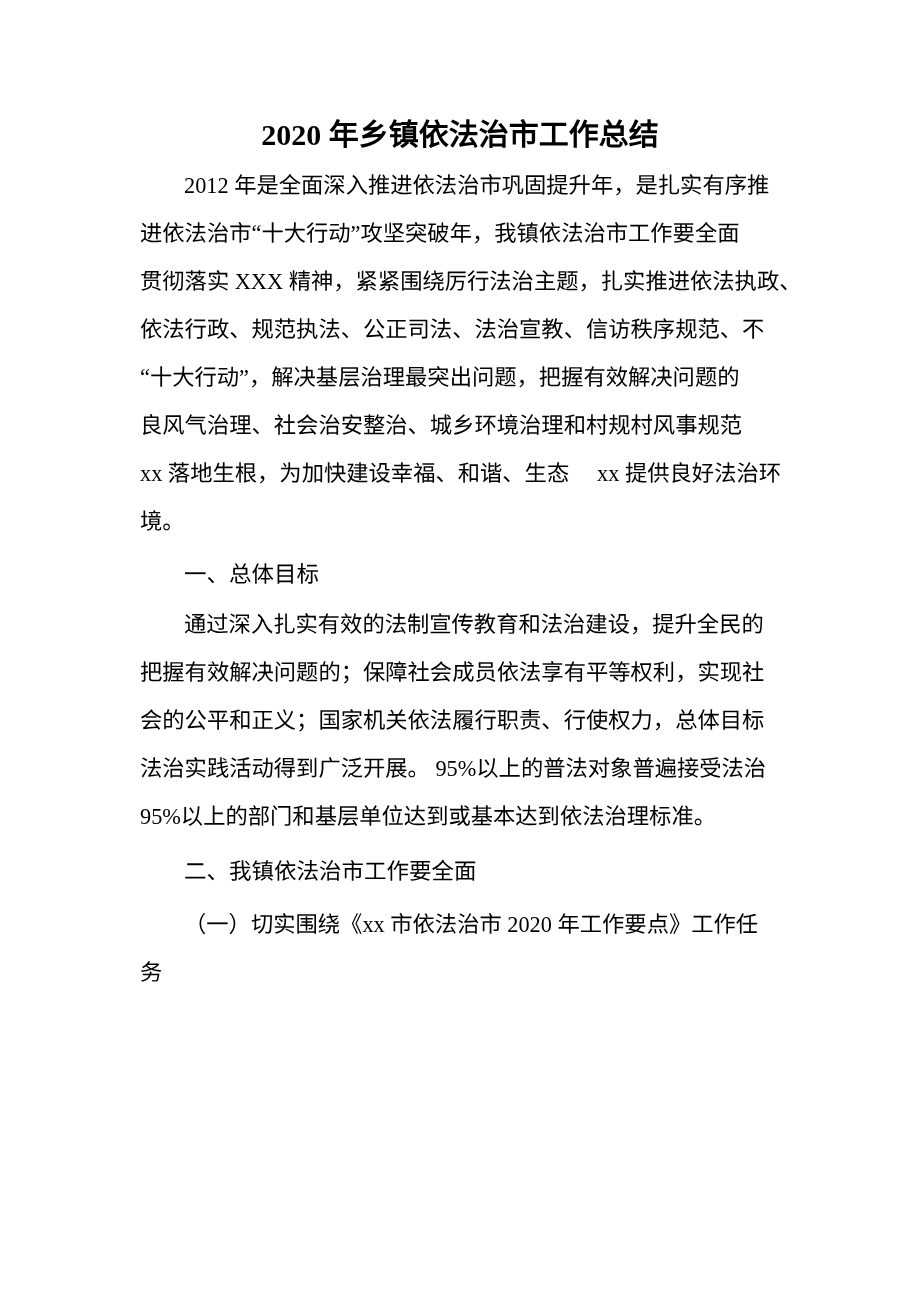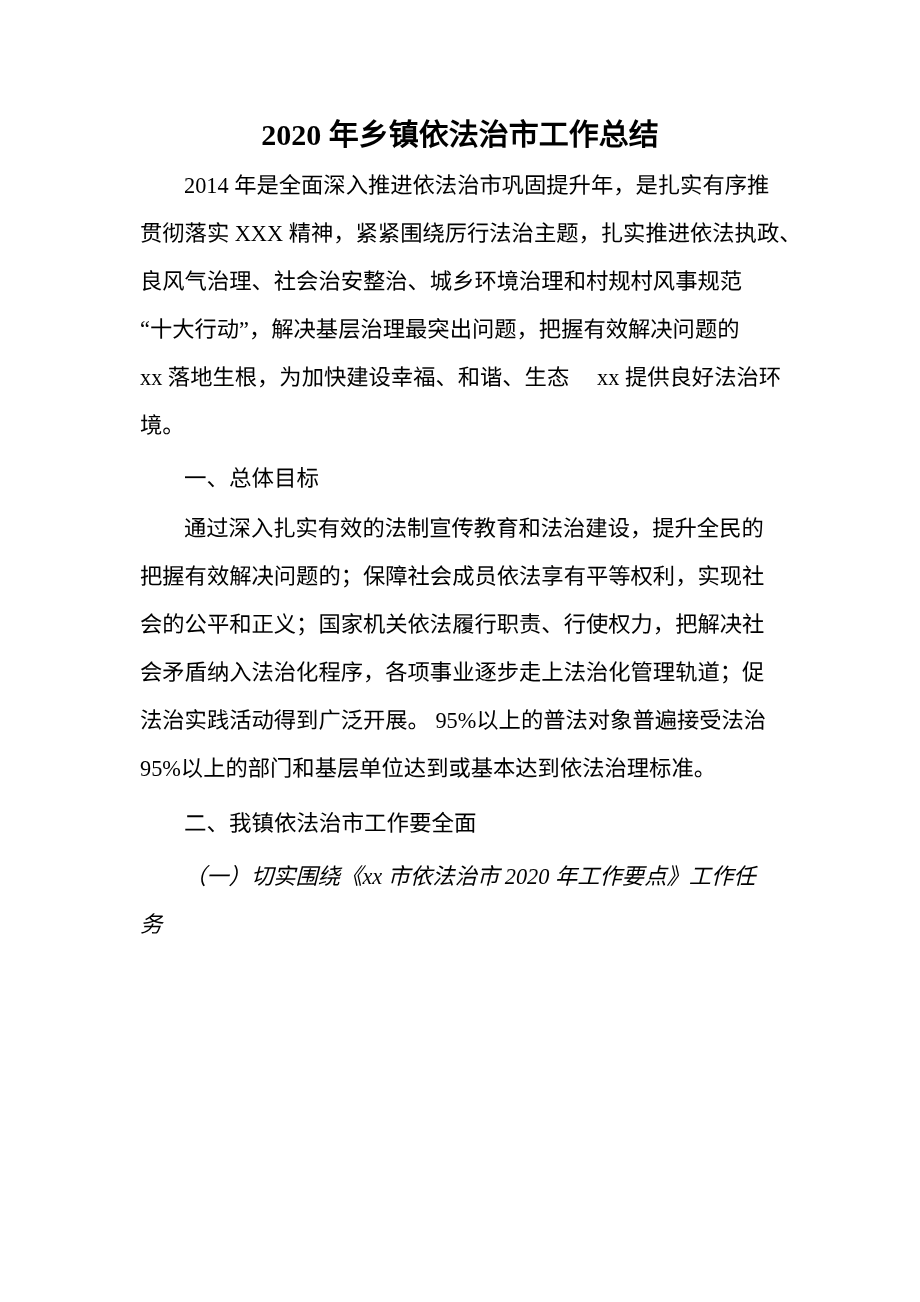--- a/index.html
+++ b/index.html
@@ -58,46 +58,47 @@
     font-weight: 400;
     line-height: 48px;
     height: 48px;
     font-family: "Liberation Sans", sans-serif;
     white-space: nowrap;
   }
   .mt-p1 { margin-top: 3px; }
   .mt-h1 { margin-top: 5px; }
   .mt-p2 { margin-top: 2px; }
   .mt-h2 { margin-top: 7px; }
-  .mt-p3 { margin-top: 5px; font-style: italic; }
+  .mt-p3 { margin-top: 5px; }
 </style>
 </head>
 <body style="background: rgb(255, 255, 255); color: rgb(0, 0, 0);">
 
 <div class="doc-page">
   <div class="doc-body">
 
     <h1 class="doc-title">2020 年乡镇依法治市工作总结</h1>
 
     <div class="para mt-p1">
-      <div class="line first">2014 年是全面深入推进依法治市巩固提升年，是扎实有序推</div>
+      <div class="line first">2012 年是全面深入推进依法治市巩固提升年，是扎实有序推</div>
+      <div class="line">进依法治市“十大行动”攻坚突破年，我镇依法治市工作要全面</div>
       <div class="line">贯彻落实 XXX 精神，紧紧围绕厉行法治主题，扎实推进依法执政、</div>
+      <div class="line">依法行政、规范执法、公正司法、法治宣教、信访秩序规范、不</div>
+      <div class="line">“十大行动”，解决基层治理最突出问题，把握有效解决问题的</div>
       <div class="line">良风气治理、社会治安整治、城乡环境治理和村规村风事规范</div>
-      <div class="line">“十大行动”，解决基层治理最突出问题，把握有效解决问题的</div>
       <div class="line">xx 落地生根，为加快建设幸福、和谐、生态　 xx 提供良好法治环</div>
       <div class="line last">境。</div>
     </div>
 
     <h2 class="section-heading mt-h1">一、总体目标</h2>
 
     <div class="para mt-p2">
       <div class="line first">通过深入扎实有效的法制宣传教育和法治建设，提升全民的</div>
       <div class="line">把握有效解决问题的；保障社会成员依法享有平等权利，实现社</div>
-      <div class="line">会的公平和正义；国家机关依法履行职责、行使权力，把解决社</div>
-      <div class="line">会矛盾纳入法治化程序，各项事业逐步走上法治化管理轨道；促</div>
+      <div class="line">会的公平和正义；国家机关依法履行职责、行使权力，总体目标</div>
       <div class="line">法治实践活动得到广泛开展。 95%以上的普法对象普遍接受法治</div>
       <div class="line last">95%以上的部门和基层单位达到或基本达到依法治理标准。</div>
     </div>
 
     <h2 class="section-heading mt-h2">二、我镇依法治市工作要全面</h2>
 
     <div class="para mt-p3">
       <div class="line first">（一）切实围绕《xx 市依法治市 2020 年工作要点》工作任</div>
       <div class="line last">务</div>
     </div>

